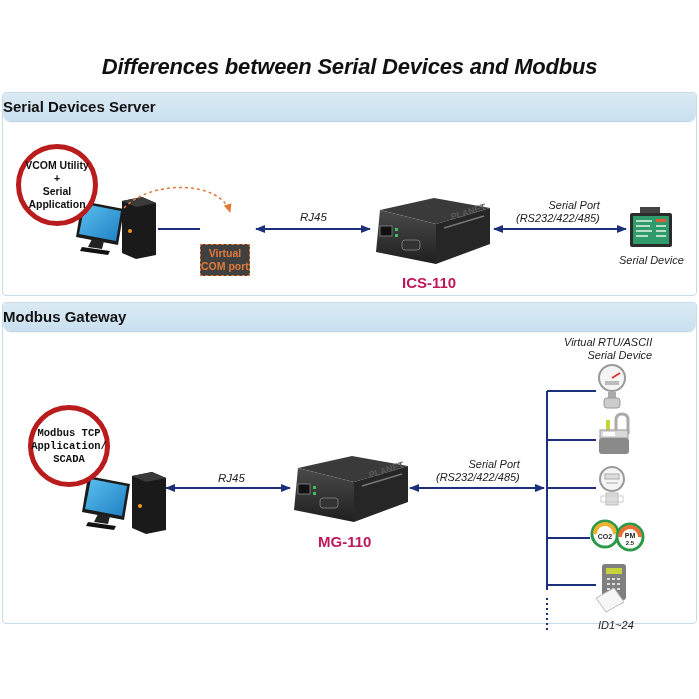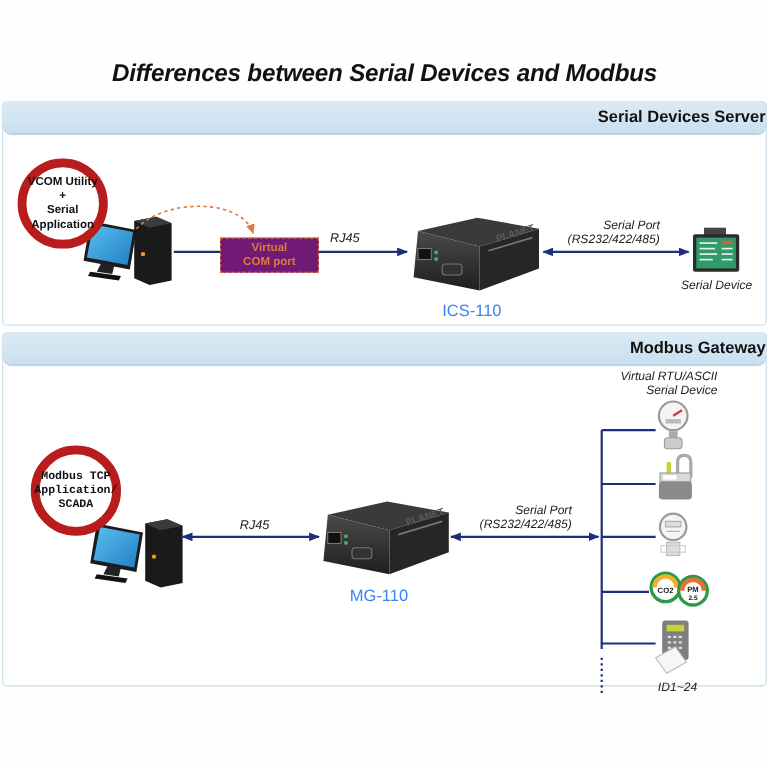--- a/index.html
+++ b/index.html
@@ -12,36 +12,36 @@
     font-size: 22px; font-weight: bold; font-style: italic; color: #111;
     letter-spacing: -0.2px;
   }
   .panel {
     position: absolute; left: 2px; width: 695px; box-sizing: border-box;
     border: 1px solid #c6dcea; border-radius: 4px; background: #ffffff;
   }
   .panel-header {
     height: 28px; background: linear-gradient(#dbeaf4, #c9e0ef);
     border-radius: 3px 3px 8px 8px; box-shadow: 0 1px 1px #b7d0e2;
-    font-size: 15px; font-weight: bold; color: #111; line-height: 28px;  text-align: right;
+    font-size: 15px; font-weight: bold; color: #111; line-height: 28px; 
   }
   .panel1 { top: 92px; height: 204px; }
   .panel2 { top: 302px; height: 322px; }
   .lbl { position: absolute; font-size: 11px; color: #222; text-align: right; line-height: 13px; white-space: nowrap; font-style: italic; }
-  .model { position: absolute; font-size: 15px; font-weight: normal; color: #3b82f6; }
+  .model { position: absolute; font-size: 15px; font-weight: bold; color: #be185d; }
   .bubble {
     position: absolute; width: 82px; height: 82px; border-radius: 50%;
-    border: 8px solid #b91c1c; background: #fff; box-sizing: border-box;
+    border: 5px solid #b91c1c; background: #fff; box-sizing: border-box;
     display: flex; align-items: center; justify-content: center; text-align: center;
     font-size: 10.5px; font-weight: bold; line-height: 13px; color: #111;
   }
   .vcom {
     position: absolute; border: 1.5px dashed #e07a3b; color: #e07a3b;
     font-size: 10.5px; font-weight: bold; text-align: center; line-height: 13px;
-    padding: 2px 20px; background: #701a75;
+    padding: 2px 0; background: #404040; margin-top: 28px;
   }
   svg { position: absolute; left: 0; top: 0; overflow: visible; }
 </style>
 </head>
 <body>
 
 <div class="title">Differences between Serial Devices and Modbus</div>
 
 <div class="panel panel1">
   <div class="panel-header">Serial Devices Server</div>

